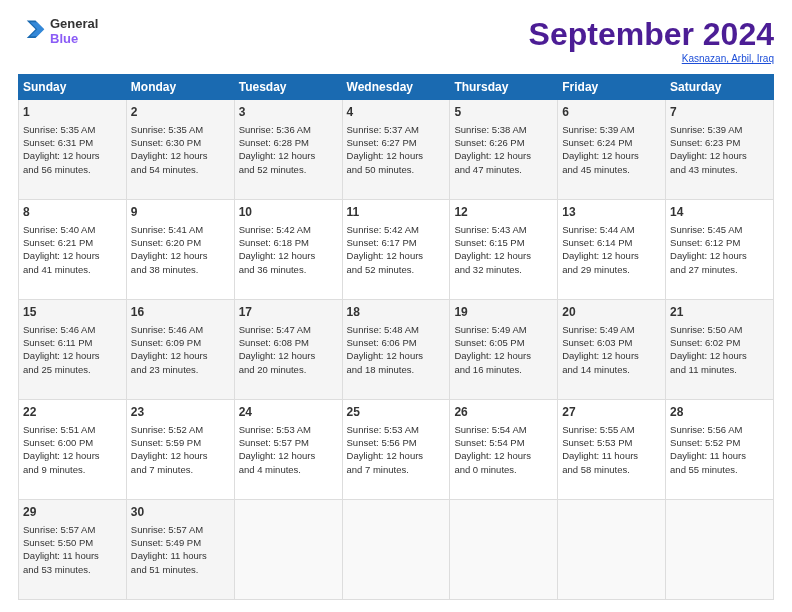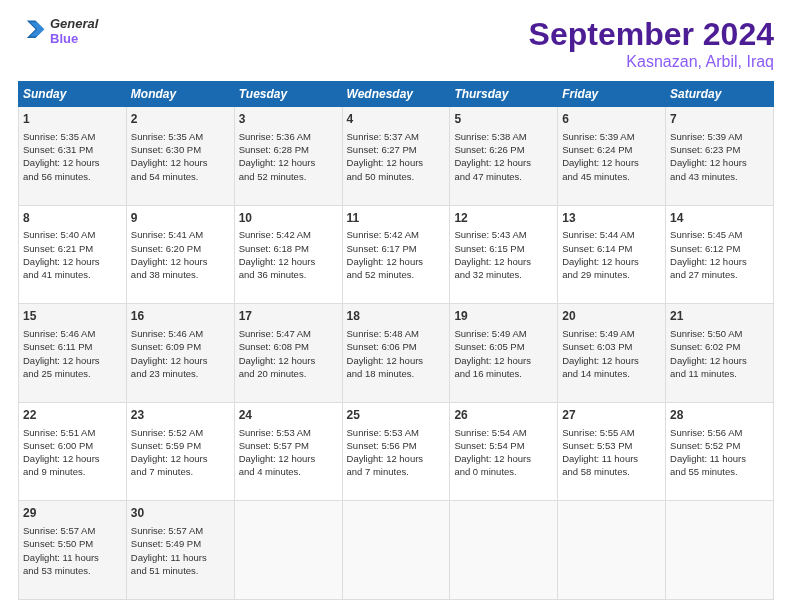--- a/index.html
+++ b/index.html
@@ -34,39 +34,39 @@
     }
     .title-block {
       text-align: right;
     }
     .month-title {
       font-size: 32px;
       font-weight: bold;
       color: #4c1d95;
     }
     .location {
-      font-size: 16px;
-      color: #8b5cf6;
+      font-size: 10px;
+      color: #1d4ed8;
+      text-decoration: underline;
     }
     table {
       width: 100%;
       border-collapse: collapse;
       flex: 1;
     }
     thead tr {
       background: #1a6ab1;
       color: #fff;
     }
     thead th {
       padding: 5px 4px;
       font-size: 12px;
       font-weight: bold;
       text-align: left;
       border: 1px solid #1a6ab1;
-      font-style: italic;
     }
     tbody tr {
       vertical-align: top;
     }
     tbody tr:nth-child(odd) {
       background: #f5f5f5;
     }
     tbody tr:nth-child(even) {
       background: #ffffff;
     }
@@ -92,21 +92,21 @@
 <body>
 
 <div class="page">
   <div class="header">
     <div class="logo">
       <svg class="logo-icon" viewBox="0 0 32 32">
         <polygon points="20,4 30,14 20,24 10,24 20,14 10,4" fill="#1a6ab1"></polygon>
         <polygon points="22,6 30,14 22,22 14,22 22,14 14,6" fill="#4da6ff" opacity="0.5"></polygon>
       </svg>
       <div>
-        <div style="font-size:13px;font-weight:bold;color:#333;font-style:italic;">General</div>
+        <div style="font-size:13px;font-weight:bold;color:#333;">General</div>
         <div style="font-size:13px;font-weight:bold;color:#8b5cf6;">Blue</div>
       </div>
     </div>
     <div class="title-block">
       <div class="month-title">September 2024</div>
       <div class="location">Kasnazan, Arbil, Iraq</div>
     </div>
   </div>
 
   <table>

